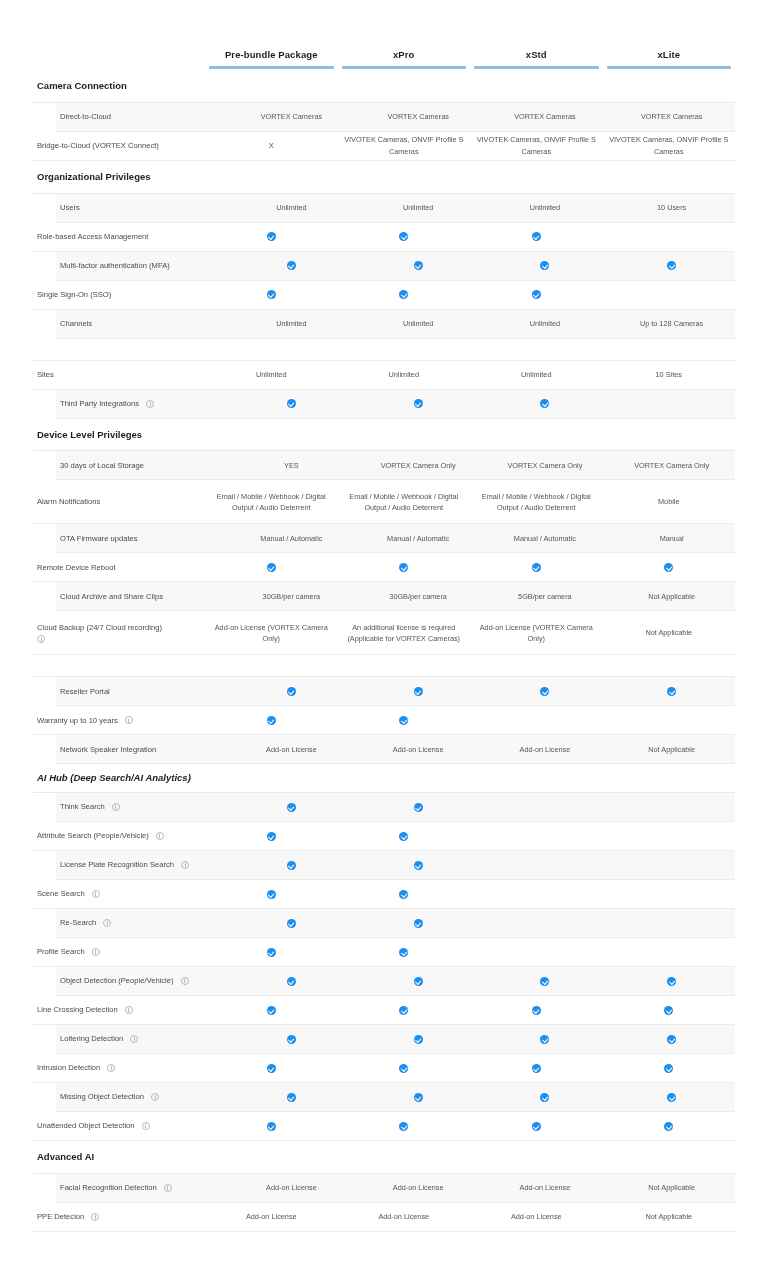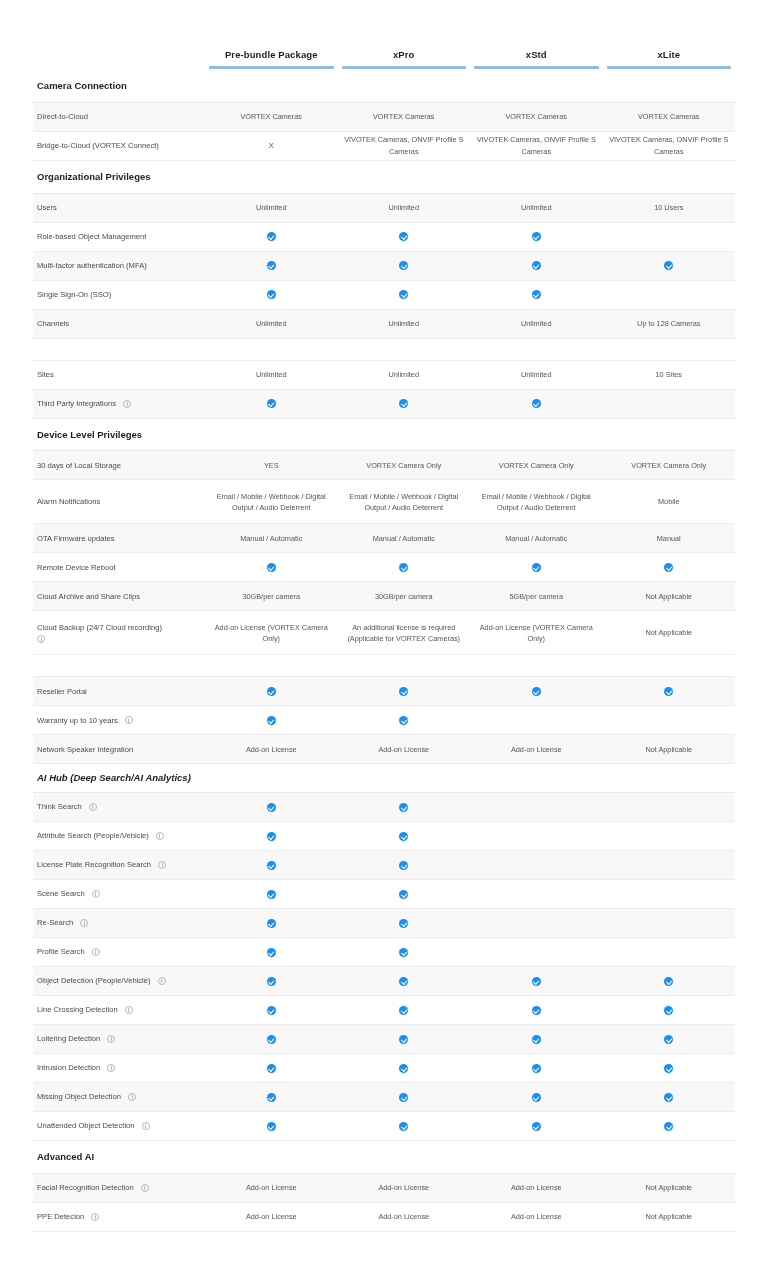--- a/index.html
+++ b/index.html
@@ -64,21 +64,21 @@
   }
   .section-head.tall { padding: 7px 0 7px 4px; font-style: italic; }
 
   
   .row {
     display: flex;
     align-items: center;
     min-height: 29px;
     border-bottom: 1px solid #ececec;
   }
-  .row.alt { background: #f8f8f9; }
+  .row.alt { background: #f8f8f9; margin-left: 23px; }
   .row.plain { background: #ffffff; }
   .row.tall { min-height: 44px; }
   .row.gap {
     min-height: 22px;
     border-bottom: 1px solid #ececec;
     background: #ffffff;
   }
 
   .cell-label {
     width: 172px;
@@ -187,21 +187,21 @@
         <div class="cell-label">
           <span class="lbl-text">Users</span>
         </div>
         <div class="cell">Unlimited</div>
         <div class="cell">Unlimited</div>
         <div class="cell">Unlimited</div>
         <div class="cell">10 Users</div>
       </div>
       <div class="row plain">
         <div class="cell-label">
-          <span class="lbl-text">Role-based Object Management</span>
+          <span class="lbl-text">Role-based Access Management</span>
         </div>
         <div class="cell"><span class="check-icon"></span></div>
         <div class="cell"><span class="check-icon"></span></div>
         <div class="cell"><span class="check-icon"></span></div>
         <div class="cell"></div>
       </div>
       <div class="row alt">
         <div class="cell-label">
           <span class="lbl-text">Multi-factor authentication (MFA)</span>
         </div>

